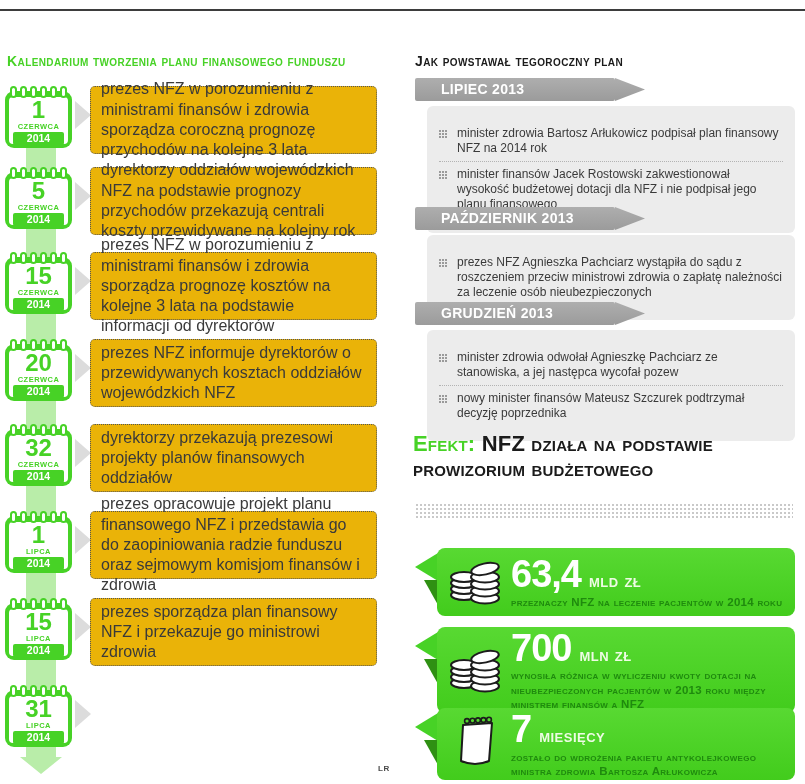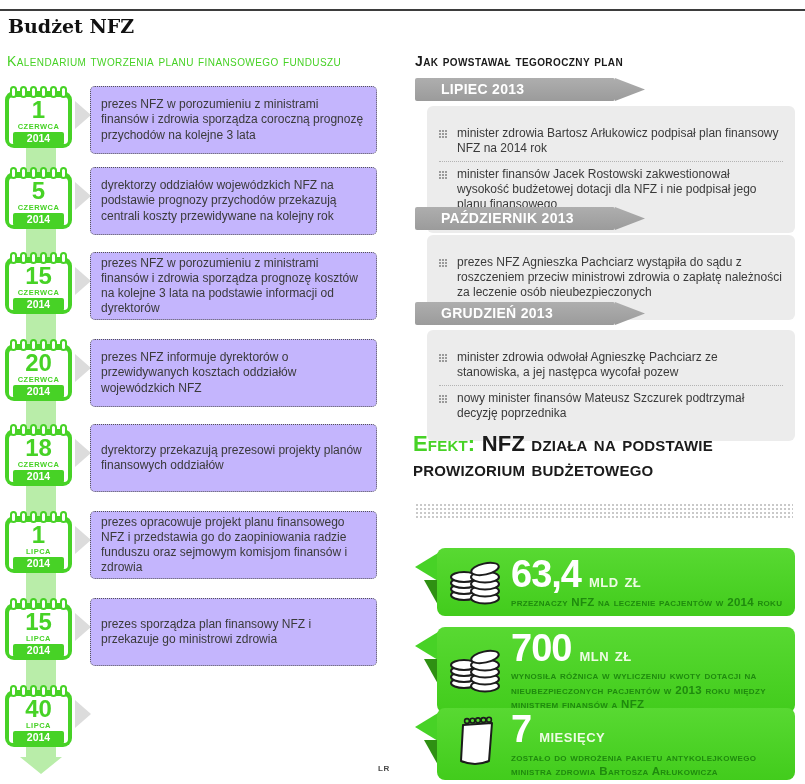--- a/index.html
+++ b/index.html
@@ -1,41 +1,41 @@
 <!DOCTYPE html>
 <html style="--c-green: #47d226; --c-green-light: #b9eda9; --c-green-dark: #2f9013; --c-green-desc: #1f8a0e; --c-gray-banner: #a3a3a3; --c-gray-box: #ececec; --c-bullet-gray: #9a9a9a; --c-arrow-gray: #dcdcdc; --c-text: #3a3a3a; --c-heading-black: #1a1a1a;"><head>
 <meta charset="utf-8">
 <style>
   html,body{margin:0;padding:0;background:#fff;}
   #canvas{position:relative;width:805px;height:784px;background:#fff;overflow:hidden;
           font-family:"Liberation Sans",sans-serif;color:var(--c-text,#3a3a3a);}
   .topline{position:absolute;left:0;top:9px;width:805px;height:2px;background:#3d3d3d;}
   .title{position:absolute;left:8px;top:15px;font-family:"DejaVu Serif",serif;font-weight:bold;
          font-size:19px;color:#111;}
-  .tl-heading{position:absolute;left:7px;top:53px;font-weight:normal;font-variant:small-caps;
+  .tl-heading{position:absolute;left:7px;top:53px;font-weight:bold;font-variant:small-caps;
               font-size:14px;letter-spacing:.4px;color:var(--c-green,#47d226);}
   
   .tl-row{position:absolute;left:5px;width:380px;height:86px;}
   .connector{position:absolute;left:21px;top:58px;width:30px;height:34px;background:var(--c-green-light,#b9eda9);}
   .cal{position:absolute;left:0;top:0;width:67px;height:62px;z-index:1;}
   .cal-rings{position:absolute;top:0;left:5px;display:flex;gap:3px;z-index:2;}
   .ring{width:7px;height:12px;border:2.5px solid var(--c-green,#47d226);border-radius:4px;
         background:#fff;box-sizing:border-box;}
   .cal-body{position:absolute;top:5px;left:0;width:67px;height:57px;background:var(--c-green,#47d226);border-radius:9px;}
   .cal-inner{position:absolute;top:6px;left:4px;right:4px;bottom:4px;background:#fff;border-radius:4px;
              display:flex;flex-direction:column;align-items:center;}
   .cal-day{font-size:24px;font-weight:bold;color:var(--c-green,#47d226);line-height:1;margin-top:1px;}
   .cal-month{font-size:7.5px;font-weight:bold;letter-spacing:.5px;color:var(--c-green,#47d226);line-height:9px;}
   .cal-year{background:var(--c-green,#47d226);color:#fff;font-weight:bold;font-size:10.5px;line-height:13px;
             border-radius:2px;width:calc(100% - 8px);text-align:center;margin-top:1px;}
   .tl-arrow{position:absolute;left:70px;top:15px;width:16px;height:28px;background:var(--c-arrow-gray,#dcdcdc);
             clip-path:polygon(0 0,100% 50%,0 100%);}
-  .tl-box{position:absolute;left:85px;top:0;width:287px;height:68px;box-sizing:border-box;background:#c4b5fd;
+  .tl-box{position:absolute;left:85px;top:0;width:287px;height:68px;box-sizing:border-box;background:#eab308;
           border:1.5px dotted #555;border-radius:5px;padding:5px 10px;display:flex;align-items:center;
-          font-size:12px;line-height:1.27;}
+          font-size:16px;line-height:1.27;}
   .tl-end{position:absolute;left:5px;top:747px;width:72px;height:30px;}
   .tl-end .stem{position:absolute;left:21px;top:0;width:30px;height:11px;background:var(--c-green-light,#b9eda9);}
   .tl-end .down{position:absolute;left:15px;top:10px;width:42px;height:17px;background:var(--c-green-light,#b9eda9);
                 clip-path:polygon(0 0,100% 0,50% 100%);}
   .credit{position:absolute;left:378px;top:764px;font-size:8px;font-weight:bold;color:#4a4a4a;letter-spacing:.5px;}
   
   .hist-heading{position:absolute;left:415px;top:53px;font-weight:bold;font-variant:small-caps;
                 font-size:14px;letter-spacing:.4px;color:var(--c-heading-black,#1a1a1a);}
   .hist-section{position:absolute;left:415px;width:380px;}
   .hbanner{position:relative;height:23px;width:200px;background:linear-gradient(#aeaeae,#9b9b9b);
@@ -73,21 +73,20 @@
   .stat-value{font-size:38px;font-weight:bold;line-height:1.02;letter-spacing:-1px;}
   .stat-unit{font-size:19px;font-weight:bold;font-variant:small-caps;color:#eefbe4;letter-spacing:.5px;}
   .stat-desc{font-size:11.5px;font-weight:bold;font-variant:small-caps;color:var(--c-green-desc,#1f8a0e);
              line-height:1.25;margin-top:1px;max-width:296px;letter-spacing:.3px;}
 </style>
 </head>
 <body>
 
 <div id="canvas">
   <div class="topline"></div>
-  <div class="title">Budżet NFZ</div>
   <div class="tl-heading">Kalendarium tworzenia planu finansowego funduszu</div>
 
   <div class="tl-row" style="top:86px">
     <div class="connector"></div>
     <div class="cal">
       <div class="cal-rings">
           <span class="ring"></span>
           <span class="ring"></span>
           <span class="ring"></span>
           <span class="ring"></span>
@@ -189,21 +188,21 @@
       <div class="cal-rings">
           <span class="ring"></span>
           <span class="ring"></span>
           <span class="ring"></span>
           <span class="ring"></span>
           <span class="ring"></span>
           <span class="ring"></span>
         </div>
       <div class="cal-body">
           <div class="cal-inner">
-        <div class="cal-day">18</div>
+        <div class="cal-day">32</div>
         <div class="cal-month">CZERWCA</div>
         <div class="cal-year">2014</div>
       </div>
         </div>
     </div>
     <div class="tl-arrow"></div>
     <div class="tl-box">
         <span>dyrektorzy przekazują prezesowi projekty planów finansowych oddziałów</span>
       </div>
   </div>
@@ -263,21 +262,21 @@
       <div class="cal-rings">
           <span class="ring"></span>
           <span class="ring"></span>
           <span class="ring"></span>
           <span class="ring"></span>
           <span class="ring"></span>
           <span class="ring"></span>
         </div>
       <div class="cal-body">
           <div class="cal-inner">
-        <div class="cal-day">40</div>
+        <div class="cal-day">31</div>
         <div class="cal-month">LIPCA</div>
         <div class="cal-year">2014</div>
       </div>
         </div>
     </div>
     <div class="tl-arrow"></div>
   </div>
 
   <div class="tl-end">
     <div class="stem"></div>

